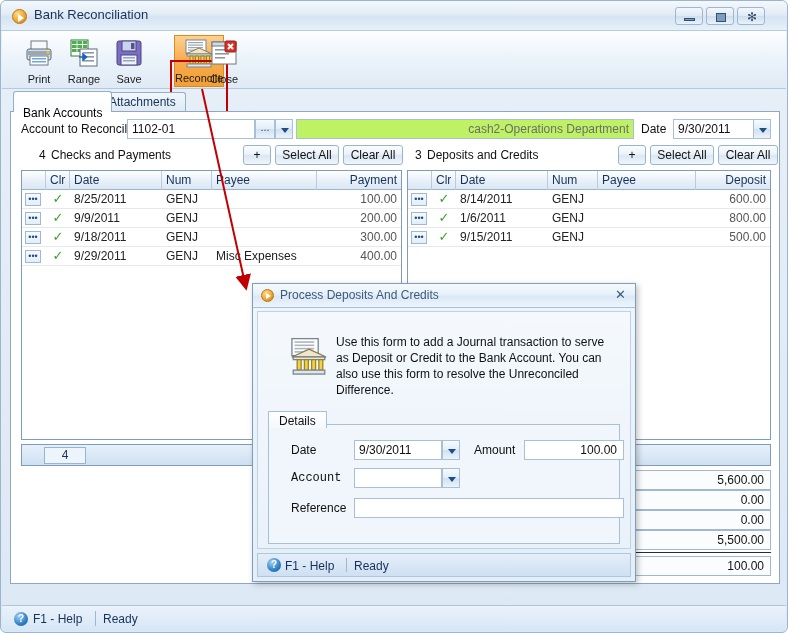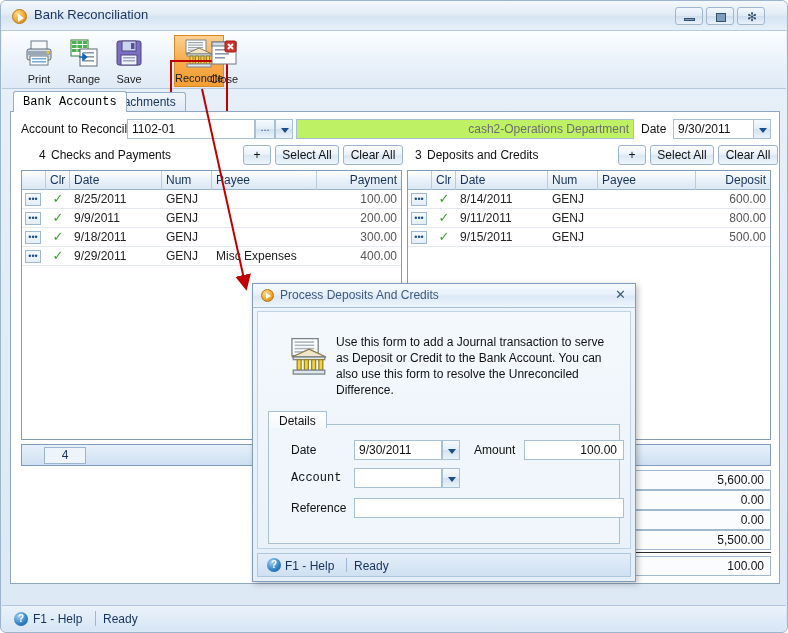--- a/index.html
+++ b/index.html
@@ -81,23 +81,23 @@
   
   #tabrow { position: absolute; left: 1px; top: 88px; right: 1px; height: 22px; }
   .tab {
     position: absolute; top: 3px; height: 19px; padding: 2px 9px 0 9px;
     font-size: 12px; color: #16325c;
     border: 1px solid #94afc8;
     border-bottom: none;
     border-top-left-radius: 3px; border-top-right-radius: 3px;
   }
   .tab.active {
-    top: 2px; height: 21px; padding-top: 3px;
+    top: 2px; height: 21px; padding-top: 14px;
     background: linear-gradient(to bottom, #ffffff 0%, #fafcfe 100%);
-    color: #000; z-index: 3; font-family: Liberation Mono, monospace;
+    color: #000; z-index: 3;
   }
   .tab.inactive {
     background: linear-gradient(to bottom, #f2f7fb 0%, #dfe9f4 100%);
   }
 
   
   #client {
     position: absolute; left: 9px; top: 110px; width: 770px; height: 473px;
     background: #ffffff;
     border: 1px solid #8fa8c2;
@@ -474,21 +474,21 @@
         <div class="rowbtn">•••</div>
         <div class="gc chk" style="left:24px; width:24px;">✓</div>
         <div class="gc" style="left:48px; width:92px;">8/14/2011</div>
         <div class="gc" style="left:140px; width:50px;">GENJ</div>
         <div class="gc" style="left:190px; width:98px;"></div>
         <div class="gc num" style="left:288px; width:74px;">600.00</div>
       </div>
       <div class="grow" style="top:38px;">
         <div class="rowbtn">•••</div>
         <div class="gc chk" style="left:24px; width:24px;">✓</div>
-        <div class="gc" style="left:48px; width:92px;">9/11/2011</div>
+        <div class="gc" style="left:48px; width:92px;">1/6/2011</div>
         <div class="gc" style="left:140px; width:50px;">GENJ</div>
         <div class="gc" style="left:190px; width:98px;"></div>
         <div class="gc num" style="left:288px; width:74px;">800.00</div>
       </div>
       <div class="grow" style="top:57px;">
         <div class="rowbtn">•••</div>
         <div class="gc chk" style="left:24px; width:24px;">✓</div>
         <div class="gc" style="left:48px; width:92px;">9/15/2011</div>
         <div class="gc" style="left:140px; width:50px;">GENJ</div>
         <div class="gc" style="left:190px; width:98px;"></div>

